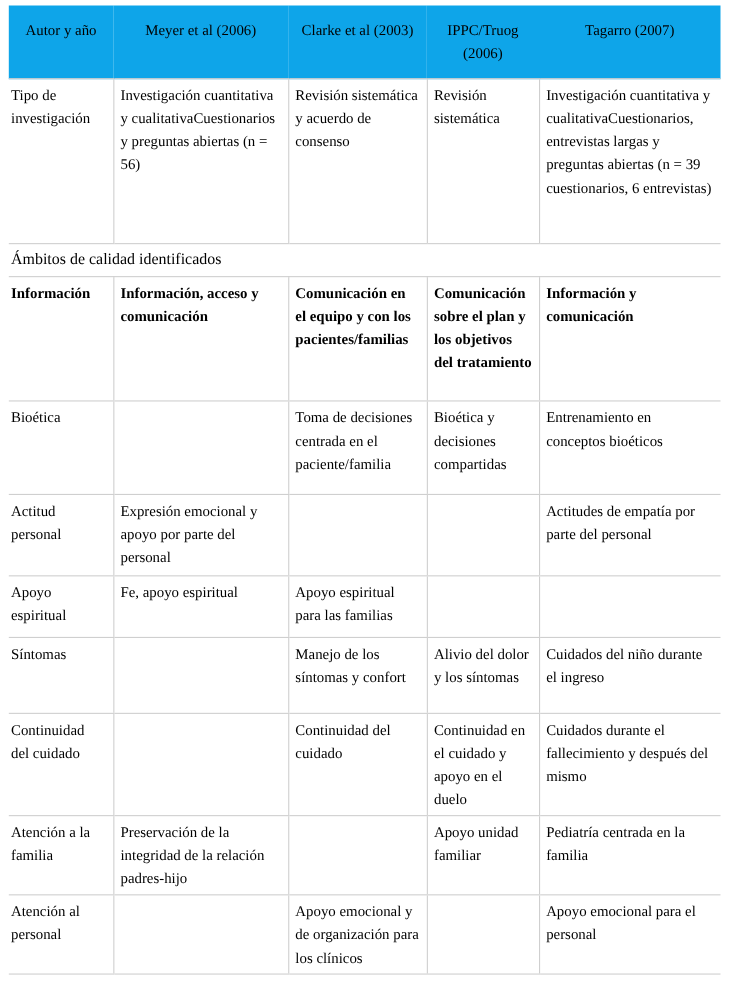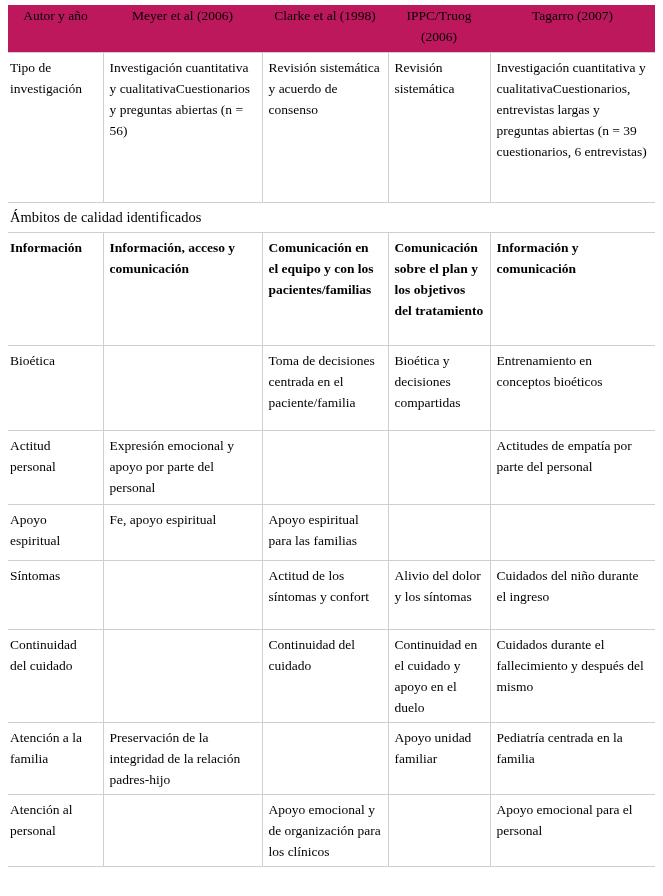--- a/index.html
+++ b/index.html
@@ -23,25 +23,25 @@
     font-size: 13.5px;
     line-height: 21px;
   }
   col.c0 { width: 95px; }
   col.c1 { width: 159px; }
   col.c2 { width: 126px; }
   col.c3 { width: 102px; }
   col.c4 { width: 165px; }
 
   thead th {
-    background: #be185d;
+    background: #0ea5e9;
     font-weight: normal;
     text-align: center;
     vertical-align: top;
-    padding: 0 4px;
+    padding: 12px 4px;
     border-bottom: 1px solid #cfcfcf;
   }
   tbody td {
     vertical-align: top;
     text-align: left;
     padding: 4px 6px 4px 6px;
     border-bottom: 1px solid #cfcfcf;
     word-wrap: break-word;
   }
   tbody td:first-child { padding-left: 2px; }
@@ -62,21 +62,21 @@
       <col class="c0">
         <col class="c1">
         <col class="c2">
         <col class="c3">
         <col class="c4">
     </colgroup>
     <thead>
       <tr style="height:47px;">
         <th>Autor y año</th>
         <th>Meyer et al (2006)</th>
-        <th>Clarke et al (1998)</th>
+        <th>Clarke et al (2003)</th>
         <th>IPPC/Truog (2006)</th>
         <th>Tagarro (2007)</th>
       </tr>
     </thead>
     <tbody>
       <tr class="data-row" style="height:150px;">
         <td>Tipo de investigación</td>
         <td>Investigación cuantitativa y cualitativaCuestionarios y preguntas abiertas (n = 56)</td>
         <td>Revisión sistemática y acuerdo de consenso</td>
         <td>Revisión sistemática</td>
@@ -109,21 +109,21 @@
       <tr class="data-row" style="height:56px;">
         <td>Apoyo espiritual</td>
         <td>Fe, apoyo espiritual</td>
         <td>Apoyo espiritual para las familias</td>
         <td></td>
         <td></td>
       </tr>
       <tr class="data-row" style="height:69px;margin-left:16px;">
         <td>Síntomas</td>
         <td></td>
-        <td>Actitud de los síntomas y confort</td>
+        <td>Manejo de los síntomas y confort</td>
         <td>Alivio del dolor y los síntomas</td>
         <td>Cuidados del niño durante el ingreso</td>
       </tr>
       <tr class="data-row" style="height:92px;">
         <td>Continuidad del cuidado</td>
         <td></td>
         <td>Continuidad del cuidado</td>
         <td>Continuidad en el cuidado y apoyo en el duelo</td>
         <td>Cuidados durante el fallecimiento y después del mismo</td>
       </tr>

